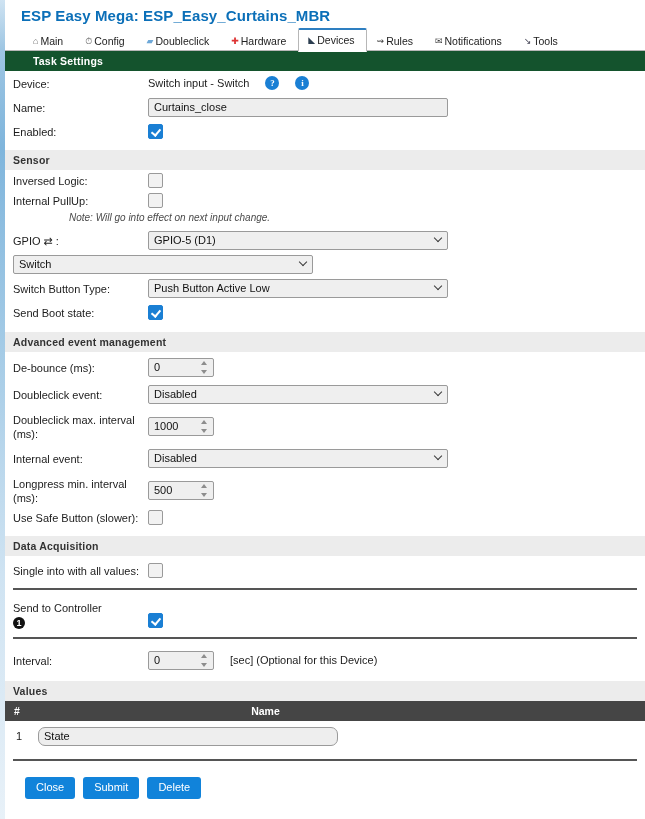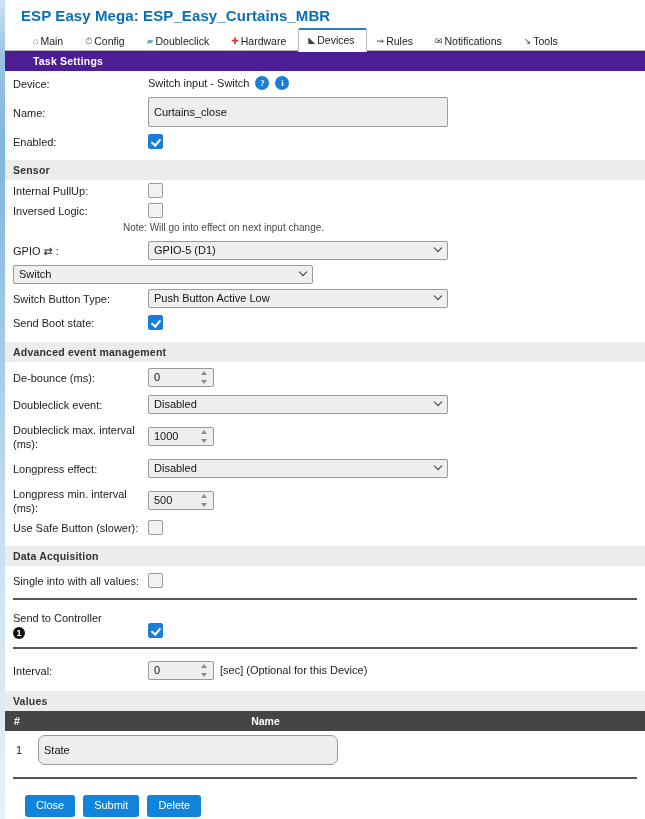--- a/index.html
+++ b/index.html
@@ -90,21 +90,21 @@
   .ic-config { color: #555; }
   .ic-controllers { color: #6ea8d8; }
   .ic-hardware { color: #d33; }
   .ic-devices { color: #2c3e50; }
   .ic-rules { color: #444; }
   .ic-notif { color: #333; }
   .ic-tools { color: #445; }
 
   
   .sec-dark {
-    background: #4c1d95;
+    background: #14532d;
     color: #ffffff;
     font-weight: bold;
     font-size: 10.5px;
     padding: 4px 0 4px 28px;
     letter-spacing: .2px;
   }
   .sec-light {
     background: #ececec;
     color: #333;
     font-weight: bold;
@@ -126,40 +126,41 @@
     min-width: 135px;
     font-size: 11px;
     color: #1c1c1c;
     line-height: 14px;
     padding-top: 2px;
   }
   .fld {
     flex: 1;
     display: flex;
     align-items: center;
-    gap: 6px;
+    gap: 16px;
   }
   .static-val {
     font-size: 11px;
     color: #1c1c1c;
     line-height: 16px;
   }
 
   .note {
     font-size: 10px;
+    font-style: italic;
     color: #4a4a4a;
-    padding: 1px 0 3px 118px;
+    padding: 1px 0 3px 64px;
     line-height: 14px;
     white-space: nowrap;
   }
 
   
   input.txt {
     box-sizing: border-box;
-    height: 30px;
+    height: 19px;
     width: 300px;
     border: 1px solid #9a9a9a;
     border-radius: 2px;
     background: #eeeeee;
     font-family: "Liberation Sans", sans-serif;
     font-size: 11px;
     color: #111;
     padding: 0 5px;
     outline: none;
   }
@@ -418,28 +419,28 @@
     <div class="fld">
       <span class="cb on"></span>
     </div>
   </div>
 
   <div style="height:7px"></div>
 
   <div class="sec-light">Sensor</div>
 
   <div class="row tight">
+    <div class="lbl">Inversed Logic:</div>
+    <div class="fld">
+      <span class="cb"></span>
+    </div>
+  </div>
+
+  <div class="row tight">
     <div class="lbl">Internal PullUp:</div>
-    <div class="fld">
-      <span class="cb"></span>
-    </div>
-  </div>
-
-  <div class="row tight">
-    <div class="lbl">Inversed Logic:</div>
     <div class="fld">
       <span class="cb"></span>
     </div>
   </div>
 
   <div class="note">Note: Will go into effect on next input change.</div>
 
   <div class="row">
     <div class="lbl">GPIO ⇄ :</div>
     <div class="fld">
@@ -518,21 +519,21 @@
         <input class="num" type="number" value="1000" style="">
         <span class="spin">
             <i class="up"></i>
             <i class="dn"></i>
           </span>
       </div>
     </div>
   </div>
 
   <div class="row" style="padding-top:5px">
-    <div class="lbl">Longpress effect:</div>
+    <div class="lbl">Internal event:</div>
     <div class="fld">
       <div class="selwrap">
         <select class="sel">
           <option>Disabled</option>
         </select>
         <span class="chev"></span>
       </div>
     </div>
   </div>
 

